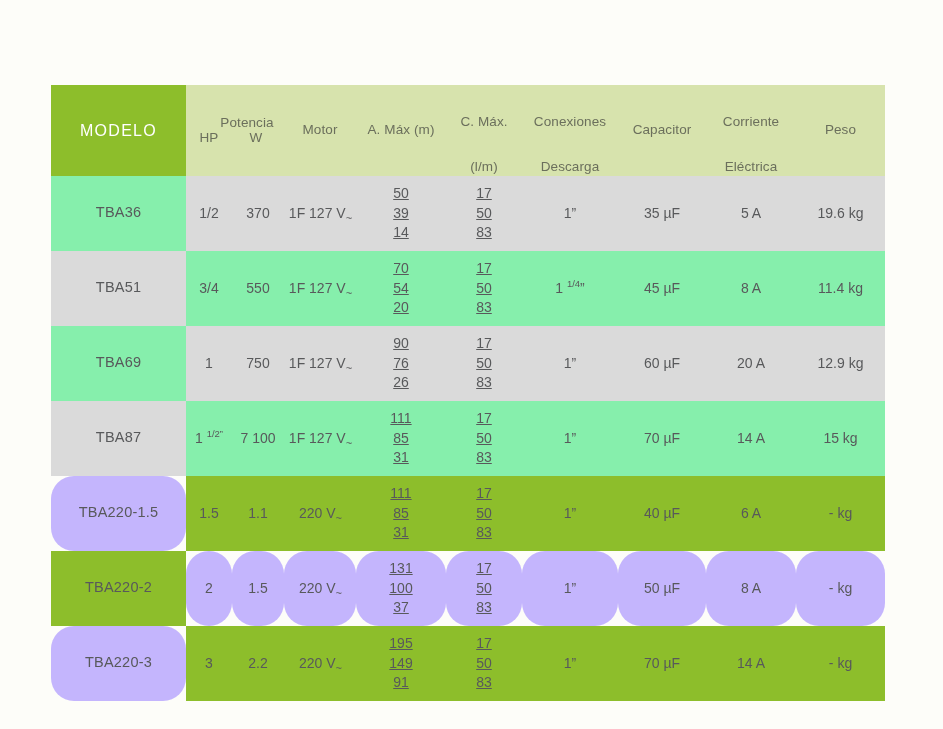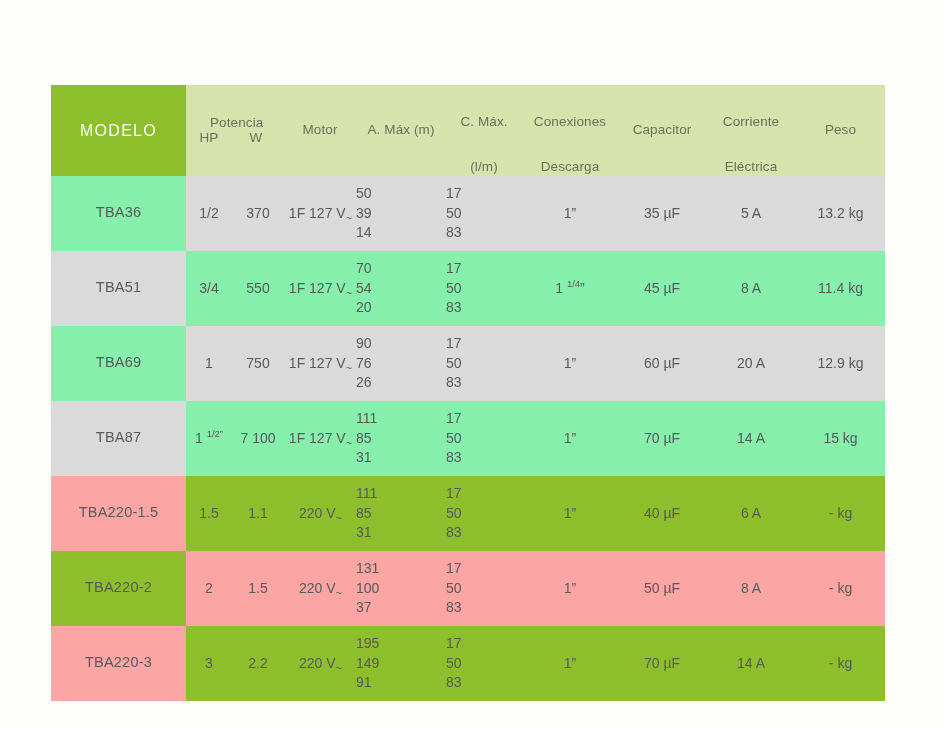--- a/index.html
+++ b/index.html
@@ -55,21 +55,21 @@
     letter-spacing: 1.3px;
     font-weight: bold;
   }
   .hd-sub {
     display: block;
     font-size: 13.5px;
     margin-top: 29px;
   }
   .hd-pot-top {
     display: block;
-    text-align: left;
+    text-align: center;
     padding-left: 24px;
     line-height: 1.15;
   }
   .hd-pot-row {
     display: flex;
     line-height: 1.15;
   }
   .hd-pot-row span { display: block; }
   .hd-pot-hp { width: 46px; text-align: center; }
   .hd-pot-w  { width: 48px; text-align: center; }
@@ -85,33 +85,34 @@
 
   td.model-cell {
     font-size: 14.5px;
     color: #58595b;
     letter-spacing: .2px;
   }
 
   
   .bg-white  { background: #86efac; }
   .bg-gray   { background: #dadada; }
-  .bg-lgreen { background: #fca5a5; }
+  .bg-lgreen { background: #c4b5fd; border-radius: 23px; }
   .bg-dgreen { background: #8dbe2b; }
 
   .txt-green { color: #4c6b14; }
 
   
   .stack {
     display: flex;
     flex-direction: column;
-    align-items: flex-start;
+    align-items: center;
     justify-content: center;
     line-height: 1.42;
     font-size: 14px;
+    text-decoration: underline;
   }
   .stack span { display: block; }
 
   
   sup.frac {
     font-size: 9.5px;
     vertical-align: super;
     line-height: 0;
     letter-spacing: 0;
   }
@@ -195,21 +196,21 @@
           <td class="cell bg-gray ">
             <div class="stack">
               <span>17</span>
               <span>50</span>
               <span>83</span>
             </div>
           </td>
           <td class="cell bg-gray ">1”</td>
           <td class="cell bg-gray ">35 µF</td>
           <td class="cell bg-gray ">5 A</td>
-          <td class="cell bg-gray ">13.2 kg</td>
+          <td class="cell bg-gray ">19.6 kg</td>
         </tr>
         <tr>
           <td class="cell model-cell bg-gray ">TBA51</td>
           <td class="cell bg-white ">3/4</td>
           <td class="cell bg-white ">550</td>
           <td class="cell bg-white ">1F 127 V<span class="ac-sym">~</span></td>
           <td class="cell bg-white ">
             <div class="stack">
               <span>70</span>
               <span>54</span>

